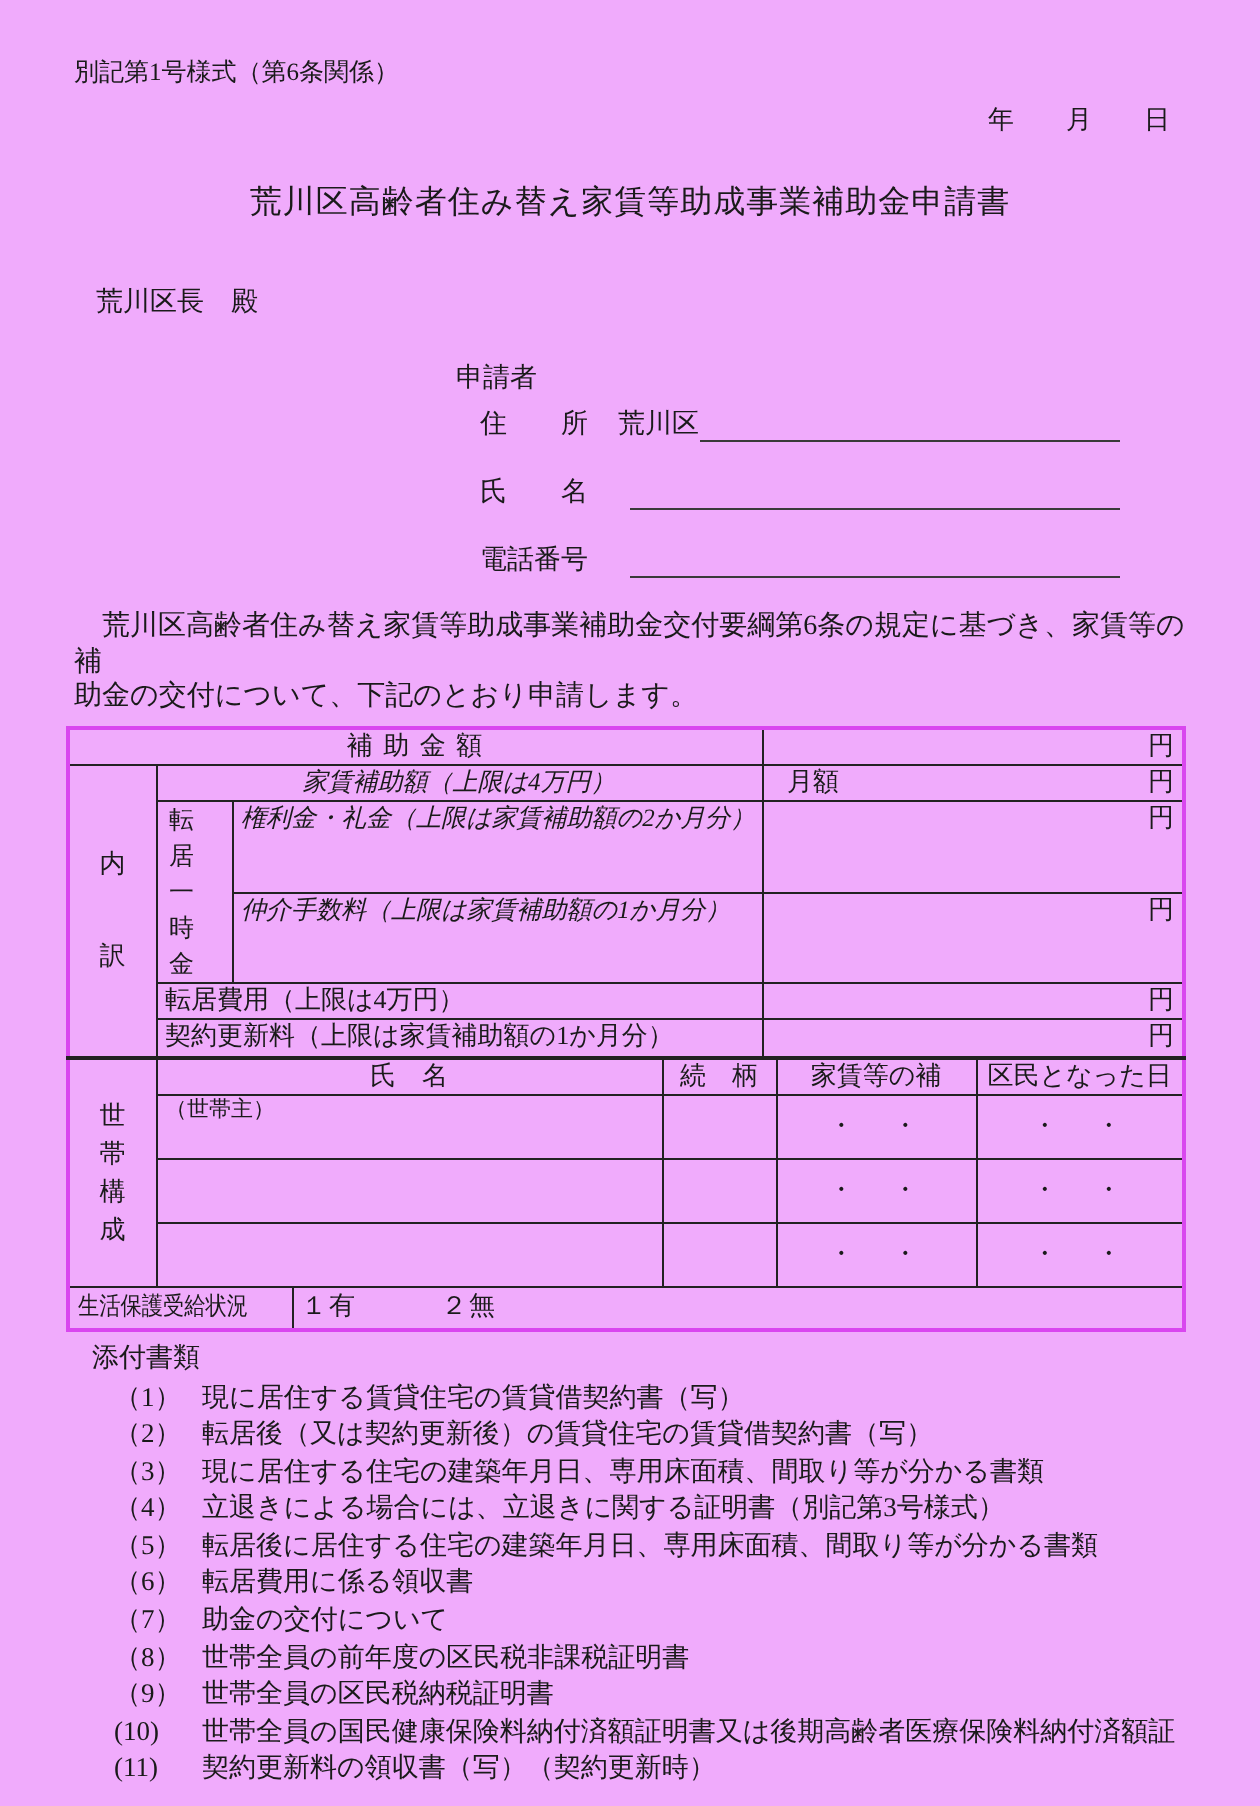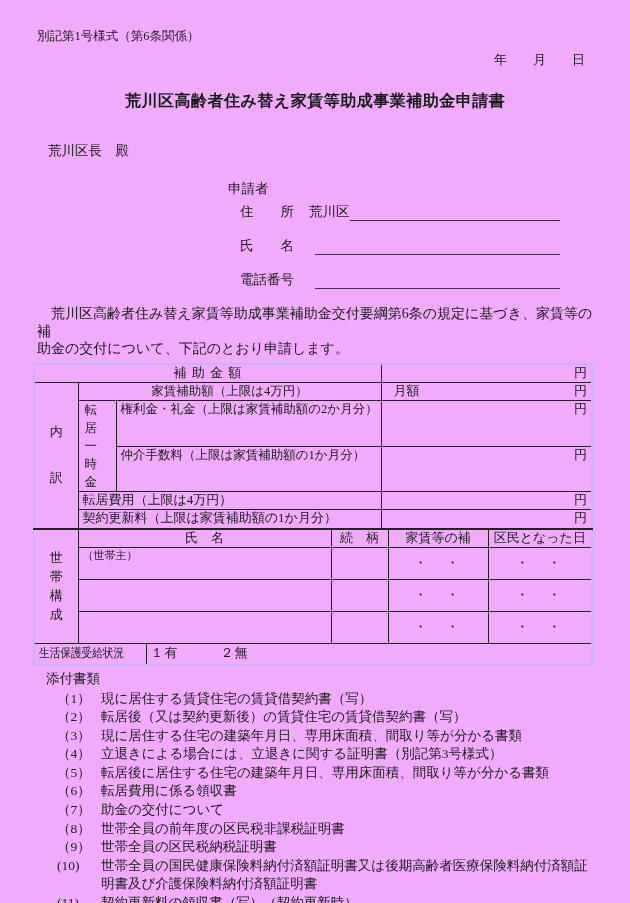--- a/index.html
+++ b/index.html
@@ -12,48 +12,48 @@
     color:#1a1a1a;
     font-family:"Liberation Serif","DejaVu Serif",serif;
     font-size:13px;
     overflow:hidden;
   }
   .form-number { margin:28px 0 0 37px; font-size:12.5px; }
   .date-line   { margin:6px 45px 12px 0; text-align:right; font-size:13px; }
   .doc-title   {
     margin-top:22px; text-align:center;
     font-family:"Liberation Sans","DejaVu Sans",sans-serif;
-    font-weight:bold; font-size:16px; letter-spacing:0.5px;
+    font-weight:normal; font-size:16px; letter-spacing:0.5px;
   }
   .addressee { margin:30px 0 0 48px; font-size:13.5px; }
 
   .applicant { margin:20px 0 0 228px; font-size:13.5px; }
   .app-row { display:flex; align-items:flex-end; width:332px; padding-left:12px; margin-top:16px; }
   .app-row.first { margin-top:5px; }
   .app-label { white-space:pre; flex:0 0 auto; }
   .app-prefix { margin-left:15px; flex:0 0 auto; }
   .blank-line { flex:1 1 auto; border-bottom:1px solid #3a3a3a; height:18px; }
   .gap21 { width:21px; flex:0 0 auto; }
 
   .statement { margin:16px 37px 0 37px; font-size:14px; line-height:17.5px; }
 
   table.main {
     border-collapse:collapse; table-layout:fixed;
     width:558px; margin:5px 0 0 33px;
     font-size:13px;
   }
-  table.main { border:2px solid #c4b5fd; }
+  table.main { border:2px solid #d946ef; }
   table.main td { border:1px solid #222; padding:0 4px; overflow:hidden; line-height:1.3; }
   tr.h19 { height:19px; } tr.h18 { height:18px; } tr.h28 { height:28px; }
   tr.h32 { height:32px; } tr.h21 { height:21px; }
   tr.section-start td { border-top:2px solid #222; }
   td.center { text-align:center; }
   td.yen { text-align:right; padding-right:5px; }
   td.top { vertical-align:top; padding-top:2px; }
-  td.desc { font-size:12.5px; white-space:nowrap; padding-left:6px; }
+  td.desc { font-size:12.5px; white-space:nowrap; padding-left:6px;font-style:italic; }
   td.desc13 { font-size:13px; white-space:nowrap; padding-left:8px; }
   .v-label { white-space:pre-line; text-align:center; }
   .v-breakdown { line-height:46px; }
   .v-lump { line-height:18px; font-size:12.5px; text-align:left; padding-left:2px; }
   .v-household { line-height:19px; }
   .flexcell { display:flex; justify-content:space-between; }
   .flexcell .ml { padding-left:8px; }
   td.head { text-align:center; white-space:pre; }
   td.member-name { vertical-align:top; padding-top:3px; font-size:11px; }
   td.dots { text-align:center; letter-spacing:3px; }
@@ -227,21 +227,20 @@
       <span class="attach-text">世帯全員の前年度の区民税非課税証明書</span>
     </div>
     <div class="attach-item">
       <span class="attach-no">（9）</span>
       <span class="attach-text">世帯全員の区民税納税証明書</span>
     </div>
     <div class="attach-item">
       <span class="attach-no">(10)</span>
       <span class="attach-text">世帯全員の国民健康保険料納付済額証明書又は後期高齢者医療保険料納付済額証</span>
     </div>
-    <div class="attach-cont">明書及び介護保険料納付済額証明書</div>
     <div class="attach-item">
       <span class="attach-no">(11)</span>
       <span class="attach-text">契約更新料の領収書（写）（契約更新時）</span>
     </div>
 
   </div>
 
 </div>
 
 </body></html>

